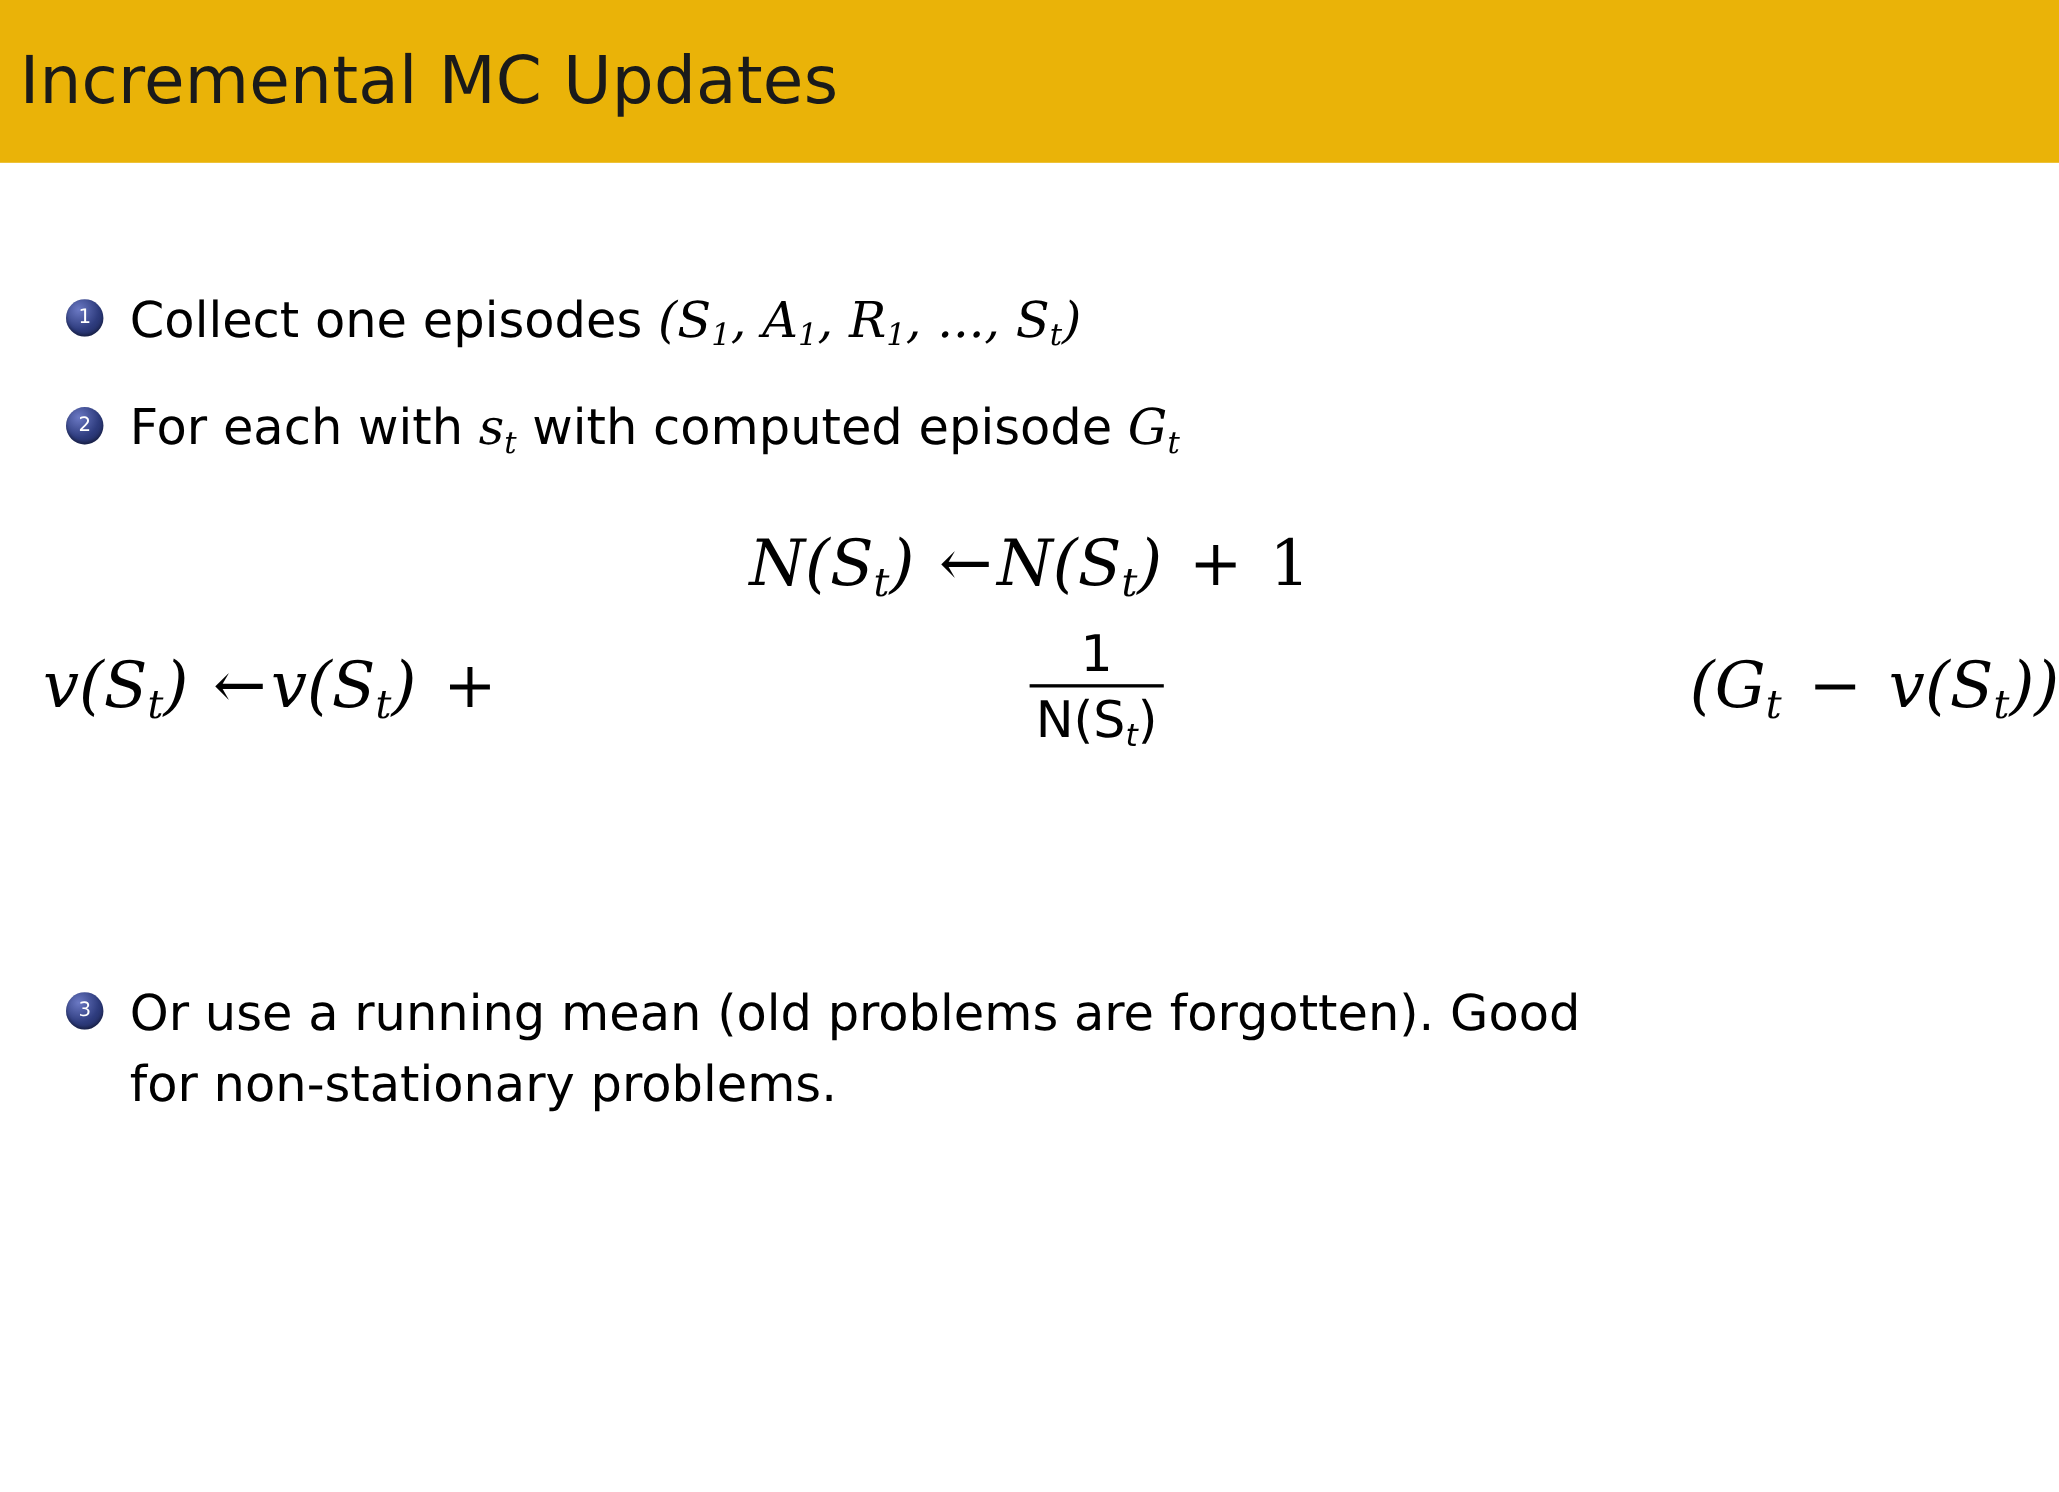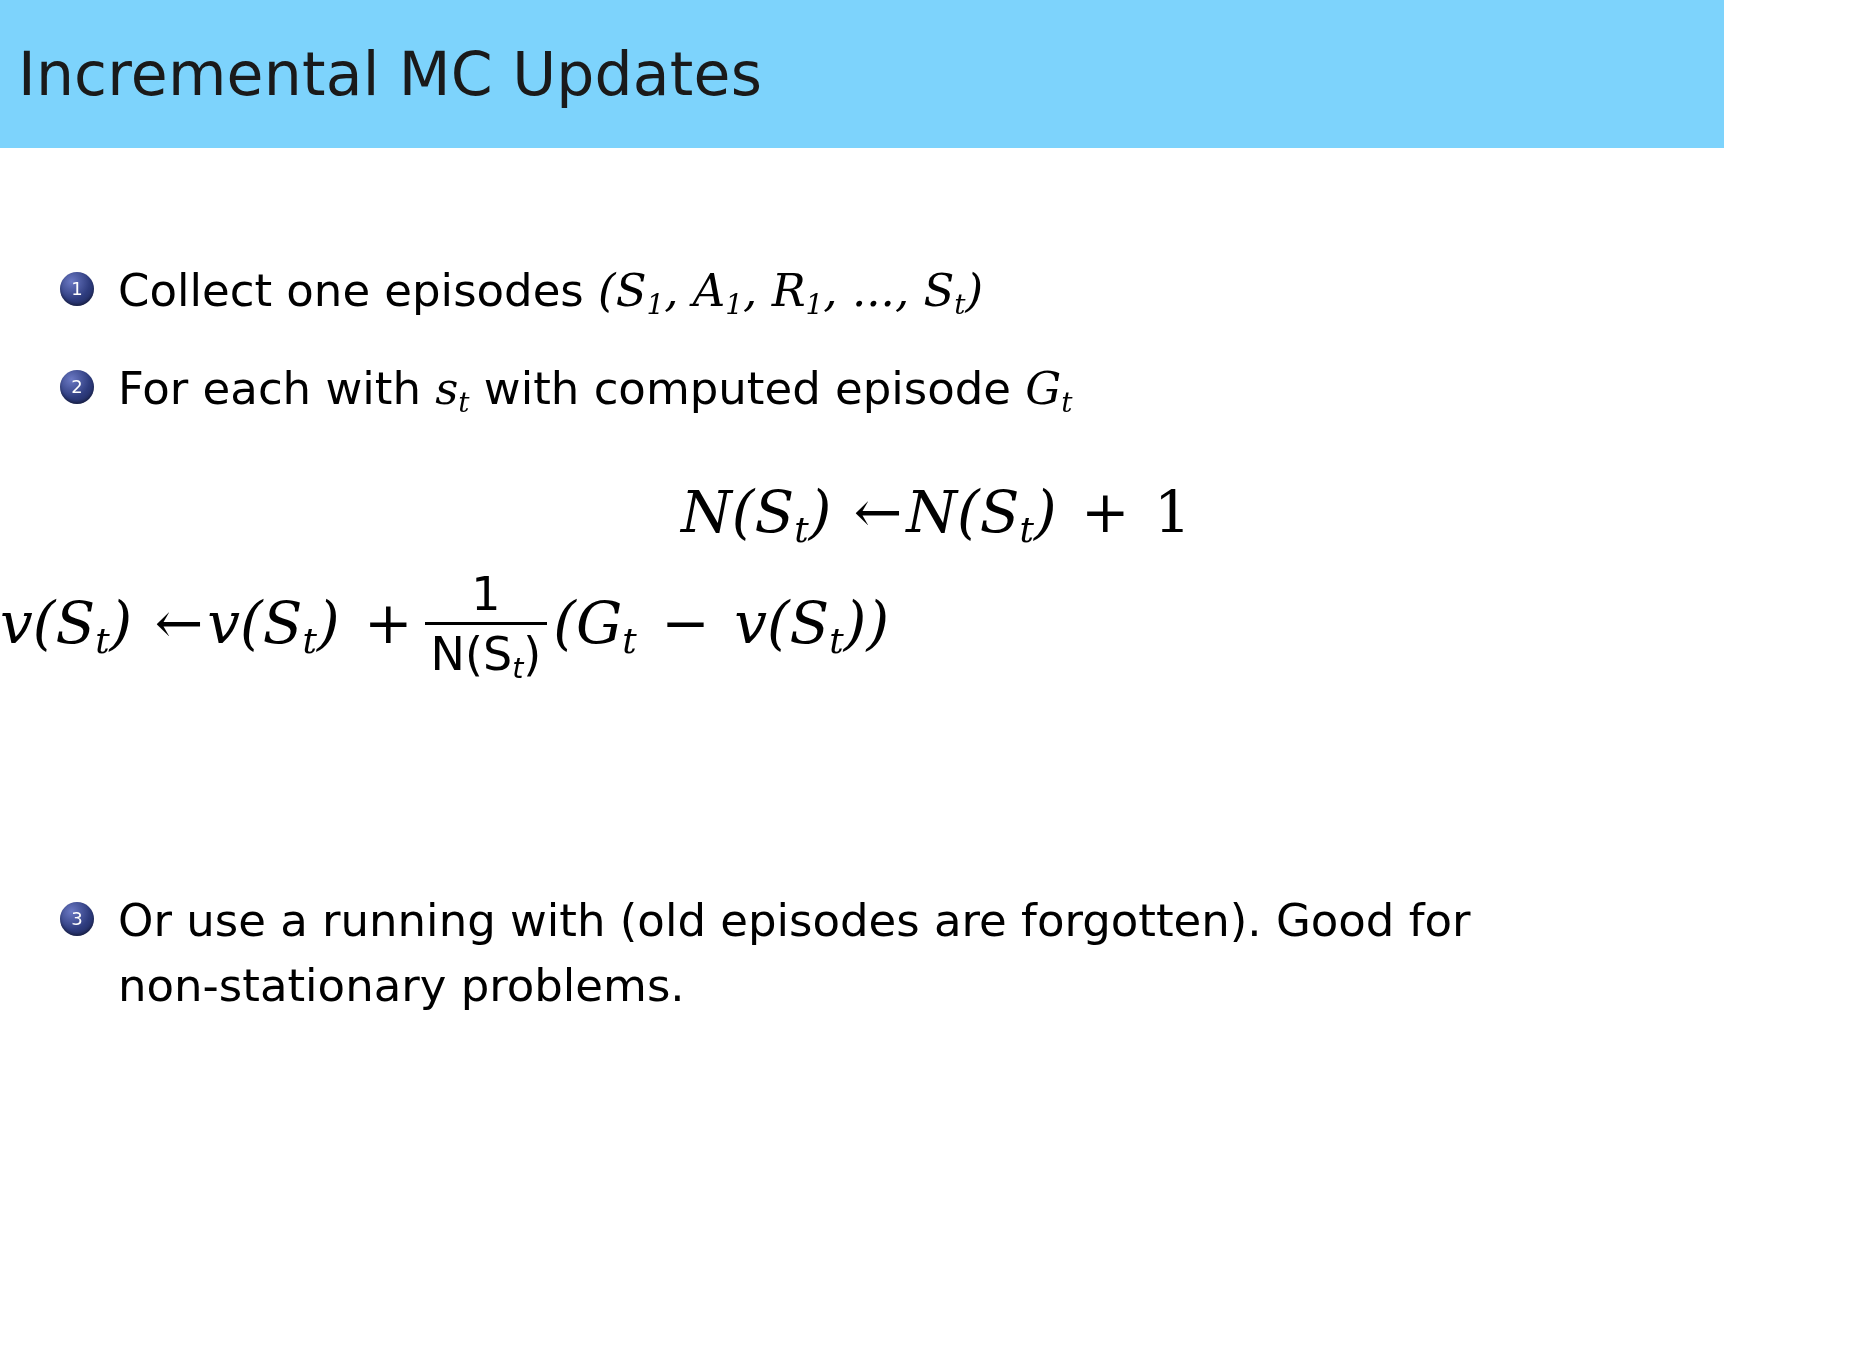--- a/index.html
+++ b/index.html
@@ -19,23 +19,23 @@
     position: relative;
     width: 1872px;
     height: 1356px;
   }
 
   
   .title-bar {
     position: absolute;
     left: 0;
     top: 0;
-    width: 1724px;
+    width: 1872px;
     height: 148px;
-    background: #7dd3fc;
+    background: #eab308;
     display: flex;
     align-items: center;
     text-align: center;
   }
   .title-text {
     font-size: 60px;
     font-weight: 400;
     letter-spacing: 0.2px;
     padding-left: 18px;
     color: #1a1a1a;
@@ -105,21 +105,22 @@
     font-family: "DejaVu Serif", serif;
     font-style: italic;
     font-size: 58px;
     color: #000000;
     white-space: nowrap;
     display: inline-block;
   }
   .eq-row {
     display: flex;
     align-items: center;
-    justify-content: flex-start;
+    justify-content: space-between;
+    margin-left: 39px;
   }
 
   .frac {
     display: inline-flex;
     flex-direction: column;
     align-items: center;
     vertical-align: middle;
     margin: 0 6px;
     position: relative;
     top: 2px;
@@ -189,18 +190,18 @@
           <span class="num">1</span>
           <span class="bar"></span>
           <span class="den">N(S<sub>t</sub>)</span>
         </span>
         <span class="eq-line">(G<sub>t</sub>&nbsp;<span class="op">−</span>&nbsp;v(S<sub>t</sub>))</span>
       </div>
     </div>
 
     <div class="item" style="left:60px; top:740px; width:1760px;">
       <div class="bullet">3</div>
-      <div class="item-text">Or use a running with (old episodes are forgotten). Good for non-stationary problems.</div>
+      <div class="item-text">Or use a running mean (old problems are forgotten). Good for non-stationary problems.</div>
     </div>
 
 
   </div>
 </div>
 
 </body></html>

